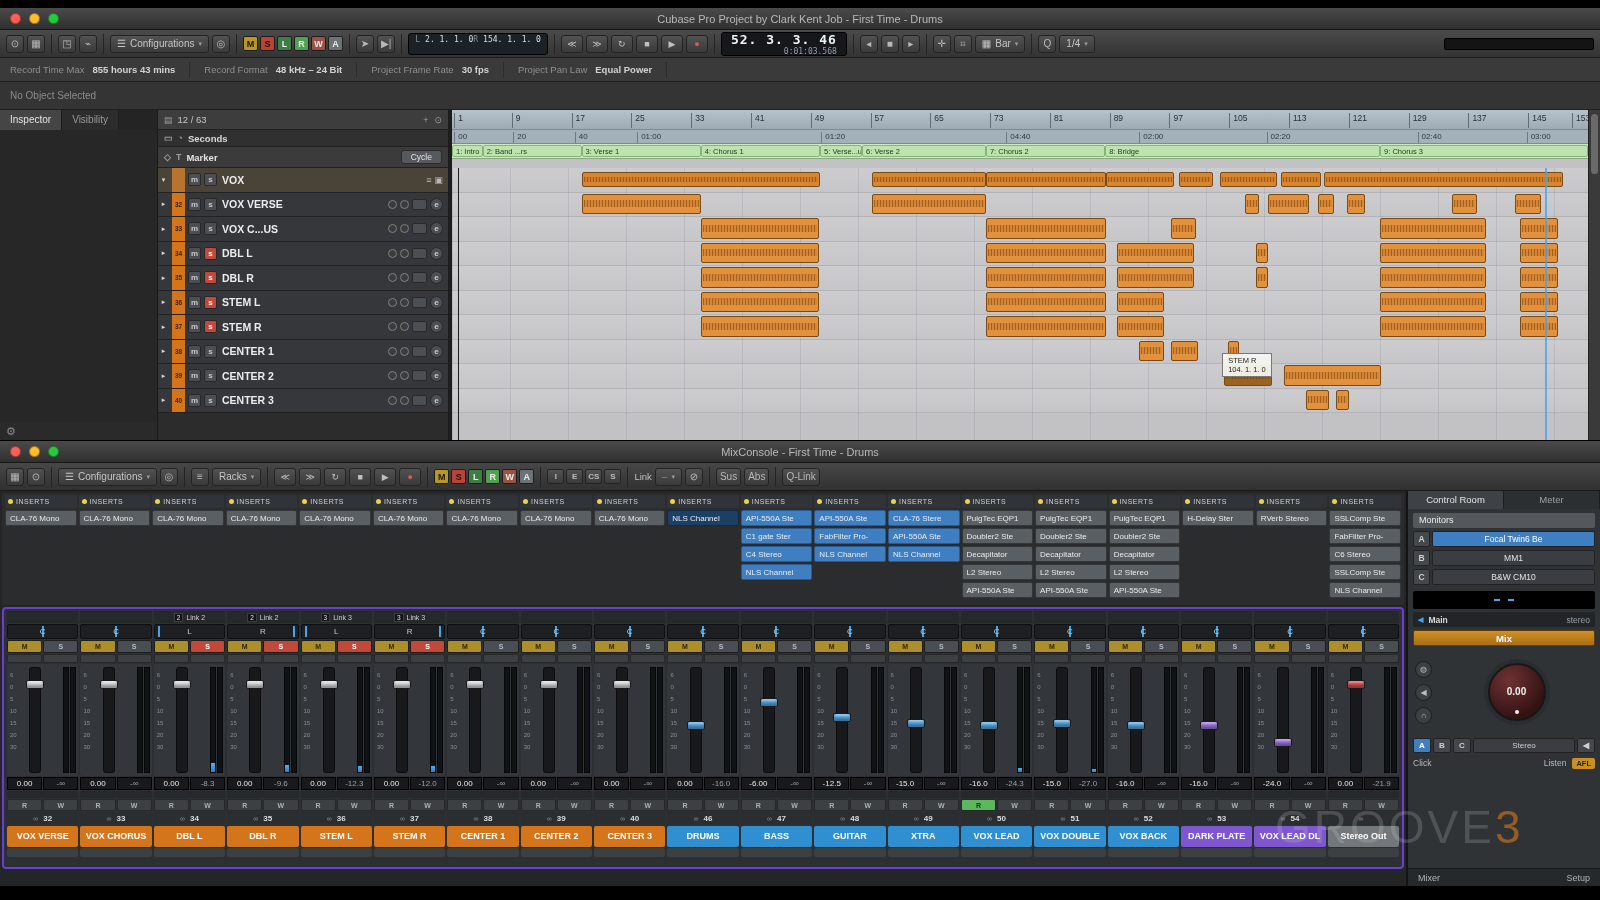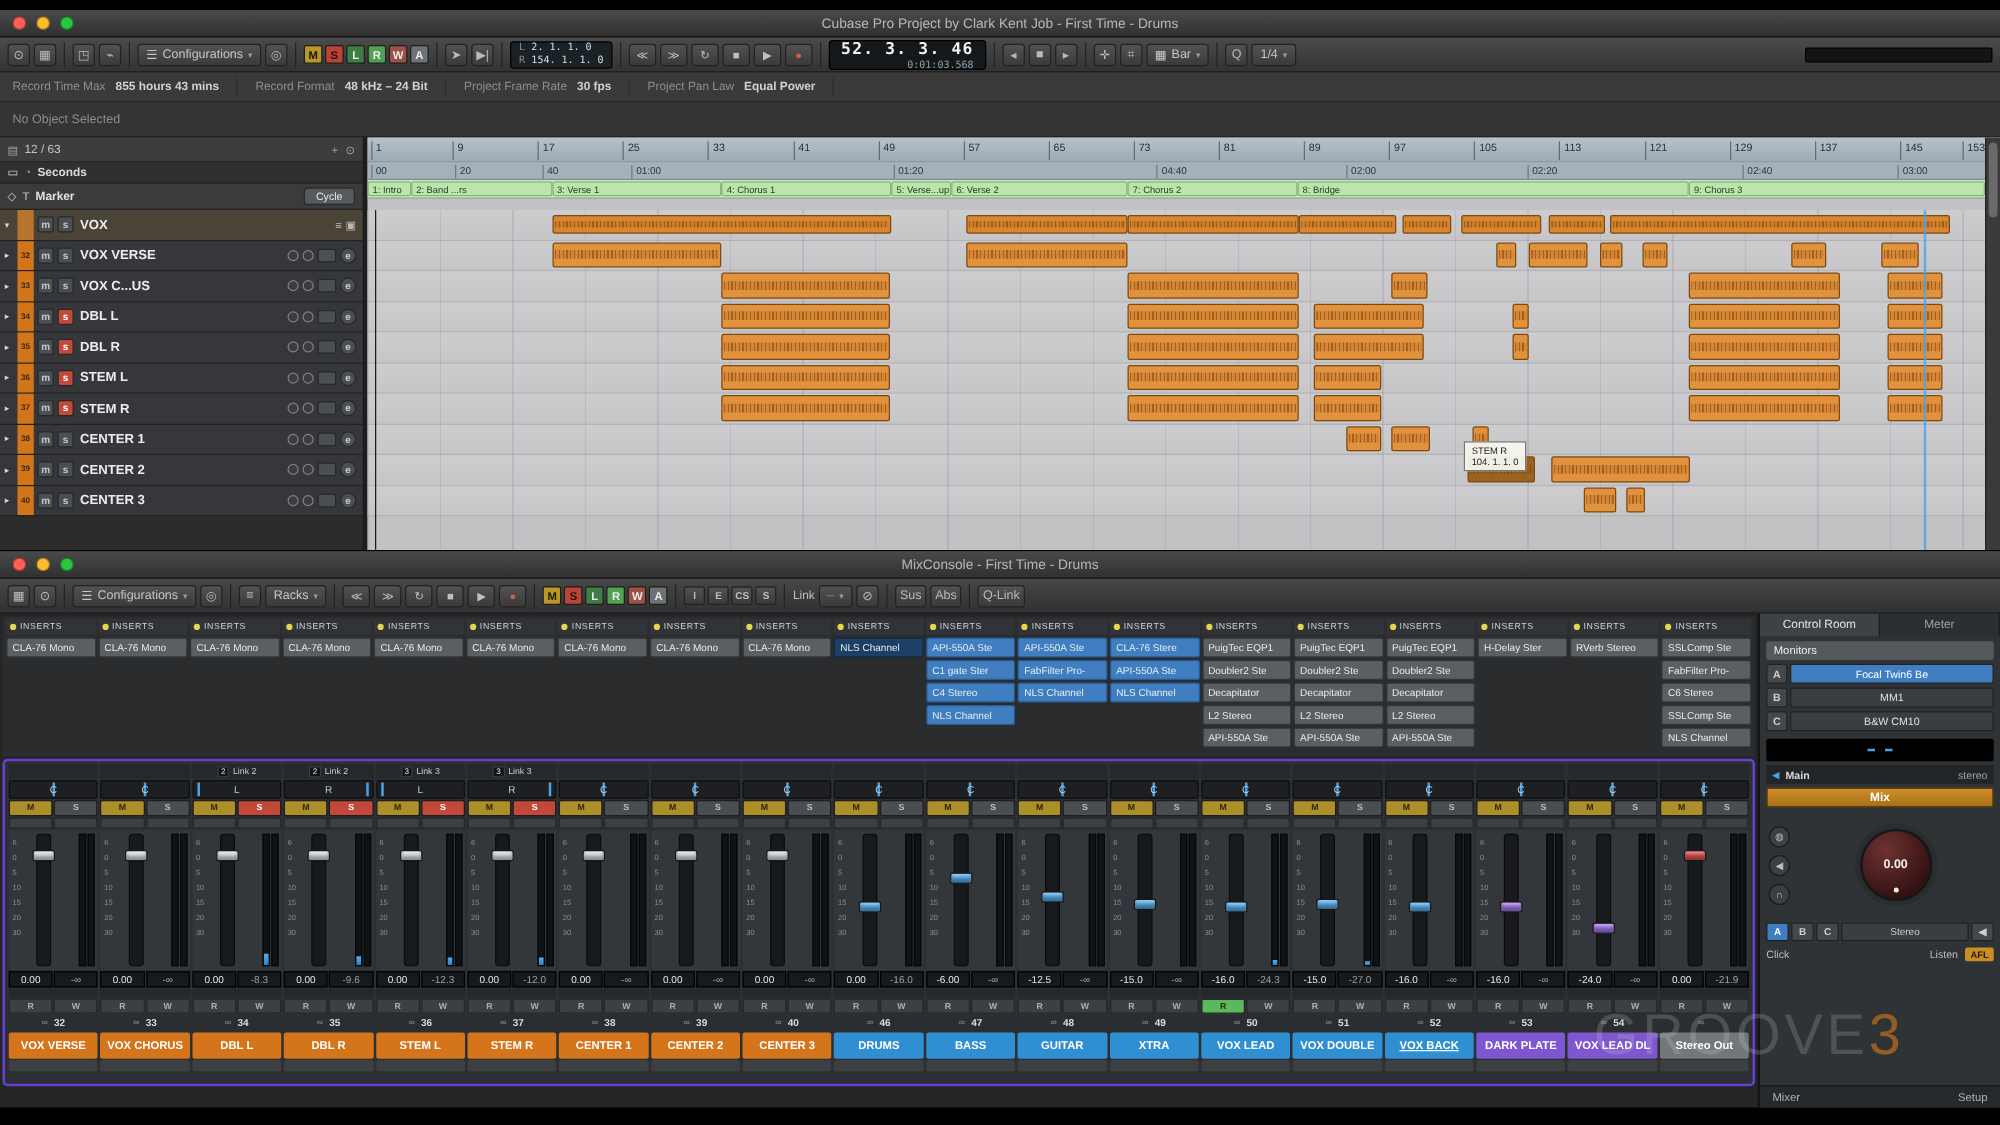--- a/index.html
+++ b/index.html
@@ -13,21 +13,21 @@
 .light{width:11px;height:11px;border-radius:50%;border:1px solid rgba(0,0,0,.35)}
 .lr{background:#ff5f57}.ly{background:#febc2e}.lg{background:#28c840}
 .title{position:absolute;left:0;right:0;text-align:center;font-size:11px;color:#b8b8b8}
 .toolbar{height:28px;background:linear-gradient(#4b4b4b,#333);display:flex;align-items:center;padding:0 6px;gap:3px;border-bottom:1px solid #1c1c1c}
 .tbtn{height:18px;min-width:18px;background:linear-gradient(#525252,#3a3a3a);border:1px solid #232323;border-radius:3px;color:#b9b9b9;font-size:10px;display:flex;align-items:center;justify-content:center;padding:0 3px}
 .tdrop{display:flex;align-items:center;gap:4px;height:18px;background:linear-gradient(#525252,#3a3a3a);border:1px solid #232323;border-radius:3px;color:#c6c6c6;font-size:10px;padding:0 6px}
 .caret{font-size:7px;color:#9a9a9a}
 .tsep{width:1px;height:20px;background:#242424;margin:0 3px}
 .stbtns{display:flex;gap:2px}
 .sb{width:15px;height:15px;border-radius:2px;font-size:9px;font-weight:bold;display:flex;align-items:center;justify-content:center;border:1px solid #1e1e1e;color:#15181a}
-.locbox{display:flex;flex-direction:column;justify-content:flex-end;height:22px;background:#1b2125;border:1px solid #000;border-radius:3px;padding:1px 6px;font-family:"DejaVu Sans Mono",monospace;font-size:8px;color:#cfe0ea;line-height:10px}
+.locbox{display:flex;flex-direction:row;justify-content:center;height:22px;background:#1b2125;border:1px solid #000;border-radius:3px;padding:1px 6px;font-family:"DejaVu Sans Mono",monospace;font-size:8px;color:#cfe0ea;line-height:10px}
 .locrow span.ll{color:#7f8c94;margin-right:5px}
 .tpbtn{width:22px;height:18px;background:linear-gradient(#525252,#3a3a3a);border:1px solid #232323;border-radius:3px;color:#c0c0c0;font-size:9px;display:flex;align-items:center;justify-content:center}
 .tpbtn.rec{color:#d65b50}
 .bigtime{height:24px;display:flex;flex-direction:column;align-items:flex-end;justify-content:center;background:#14181b;border:1px solid #000;border-radius:3px;padding:1px 9px;font-family:"DejaVu Sans Mono",monospace}
 .bt1{font-size:13px;color:#eef3f6;font-weight:bold;letter-spacing:1px}
 .bt2{font-size:8px;color:#8fa0aa}
 .tmeter{margin-left:auto;width:150px;height:12px;background:#141414;border:1px solid #000;border-radius:2px;overflow:hidden}
 .tmfill{height:100%;width:58%;background:linear-gradient(90deg,#1f7a3c,#3ec264)}
 .infoline{height:24px;background:#3a3a3a;border-bottom:1px solid #202020;display:flex;align-items:center;padding:0 10px}
 .il-item{display:flex;align-items:center;gap:8px;padding:0 14px;border-right:1px solid #2c2c2c;height:16px}
@@ -253,20 +253,30 @@
         <div class="il-item">
           <span class="il-label">Project Pan Law</span>
           <span class="il-value">Equal Power</span>
         </div>
       </div>
     <div class="statusline">
         <span>No Object Selected</span>
       </div>
 
     <div class="pmain">
+      <div class="inspector">
+        <div class="instabs">
+          <div class="instab active">Inspector</div>
+          <div class="instab">Visibility</div>
+        </div>
+        <div class="insbody"></div>
+        <div class="insfoot">
+            <span>⚙</span>
+          </div>
+      </div>
 
       <div class="tracklist">
         <div class="tlhead">
           <span class="tlico">▤</span>
           <span>12 / 63</span>
           <span class="tlright">
             <span class="tlico">+</span>
             <span class="tlico">⊙</span>
           </span>
         </div>
@@ -1514,21 +1524,21 @@
               </div>
               <div class="gainrow"></div>
               <div class="rwrow">
                 <b class="rb">R</b>
                 <b class="wb">W</b>
               </div>
               <div class="numrow">
                 <i class="rout">∞</i>
                 <span class="chnum">52</span>
               </div>
-              <div class="nrow" style="background: rgb(47, 143, 208); text-decoration: underline;">VOX BACK</div>
+              <div class="nrow" style="background: rgb(47, 143, 208);">VOX BACK</div>
               <div class="brow"></div>
             </div>
             <div class="strip">
               <div class="lrow"></div>
               <div class="prow">
                 <i class="ptick"></i>
                 <span class="pval">C</span>
               </div>
               <div class="msrow">
                 <b class="mb">M</b>

